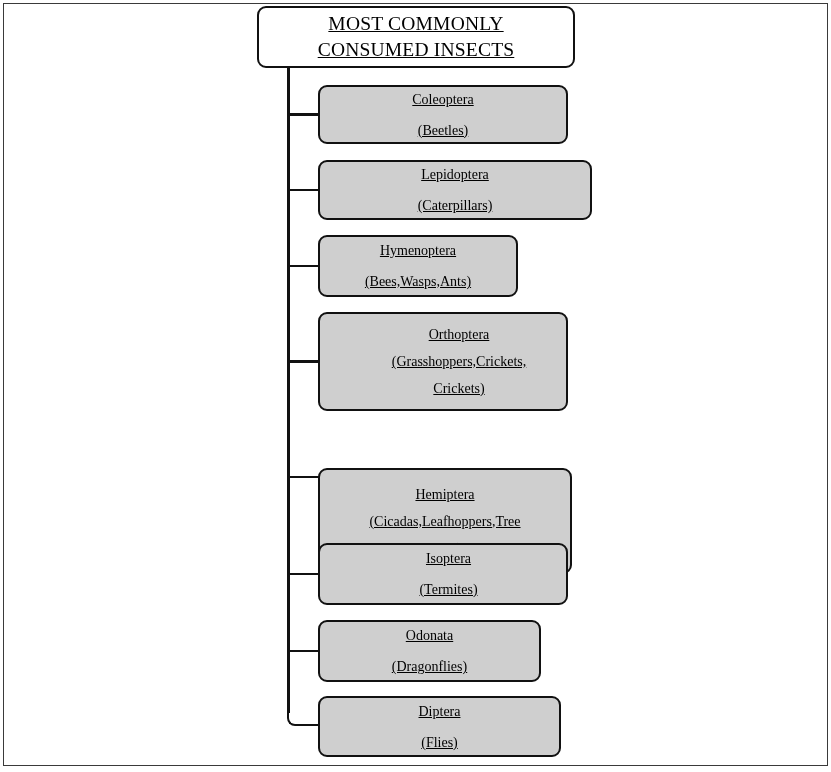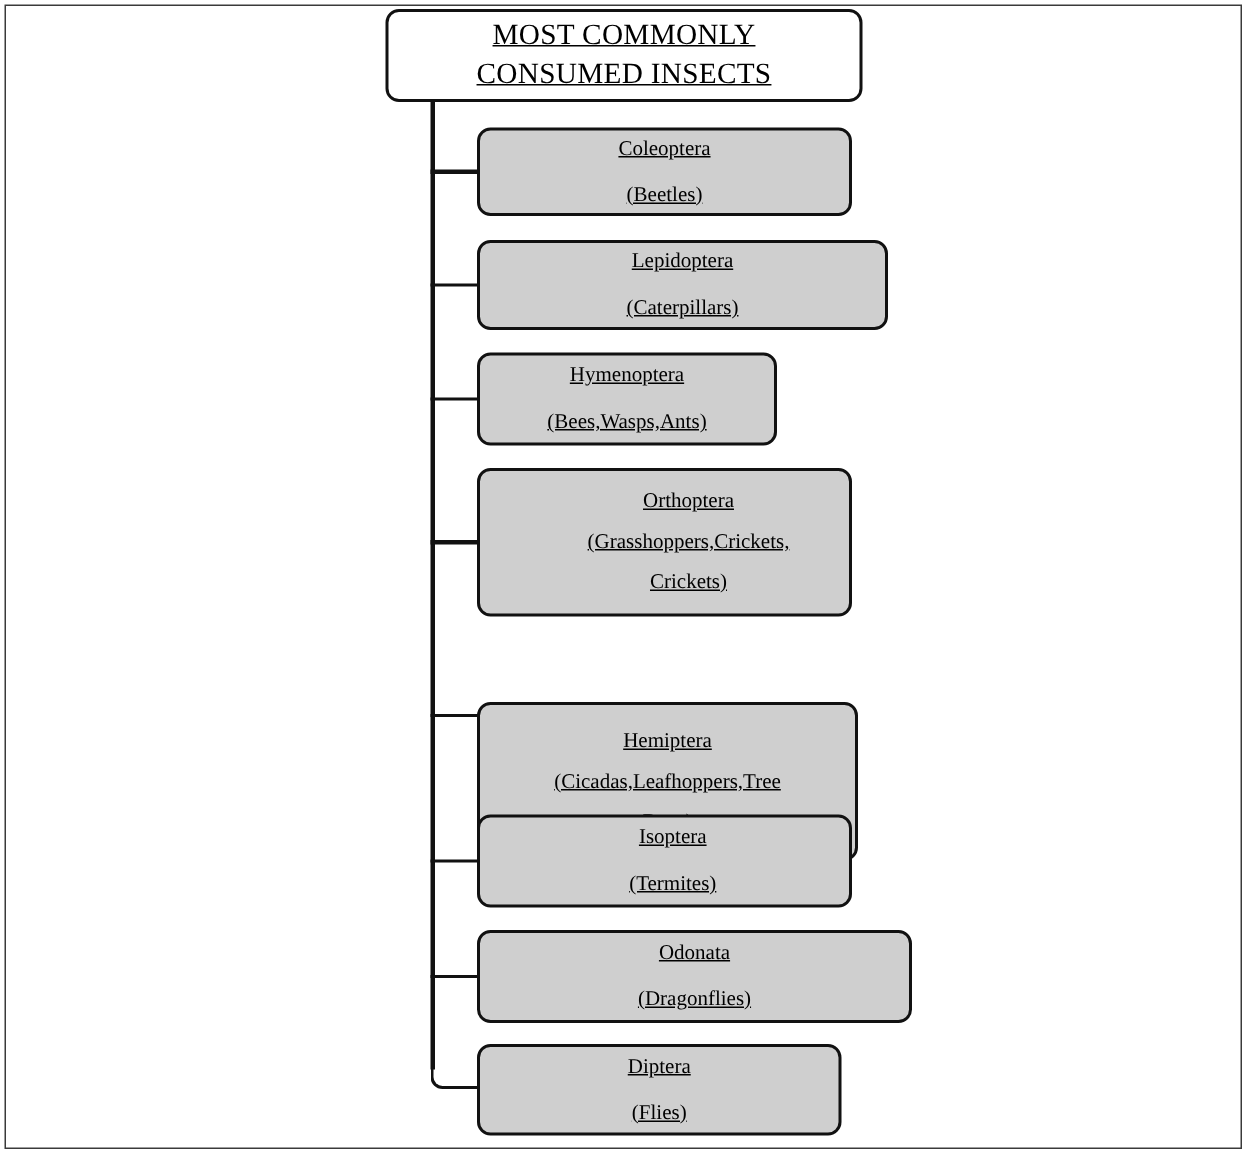--- a/index.html
+++ b/index.html
@@ -147,21 +147,21 @@
       </div>
       <div class="node child tight" style="left: 318px; top: 424px; width: 254px; height: 106px; margin-top: 44px;">
         <span class="line">Hemiptera</span>
         <span class="line">(Cicadas,Leafhoppers,Tree</span>
         <span class="line">Bugs)</span>
       </div>
       <div class="node child" style="left: 318px; top: 543px; width: 250px; height: 62px; padding-left: 11px;">
         <span class="line">Isoptera</span>
         <span class="line">(Termites)</span>
       </div>
-      <div class="node child" style="left: 318px; top: 620px; width: 290px; height: 62px;">
+      <div class="node child" style="left: 318px; top: 620px; width: 223px; height: 62px;">
         <span class="line">Odonata</span>
         <span class="line">(Dragonflies)</span>
       </div>
       <div class="node child" style="left: 318px; top: 696px; width: 243px; height: 61px;">
         <span class="line">Diptera</span>
         <span class="line">(Flies)</span>
       </div>
     </div>
 
 </div>

